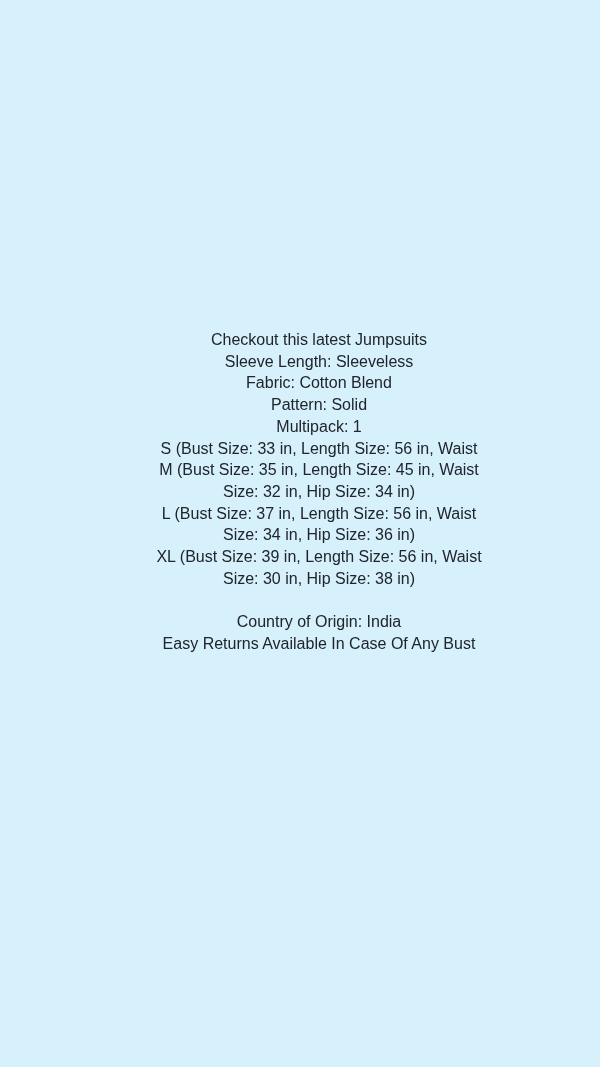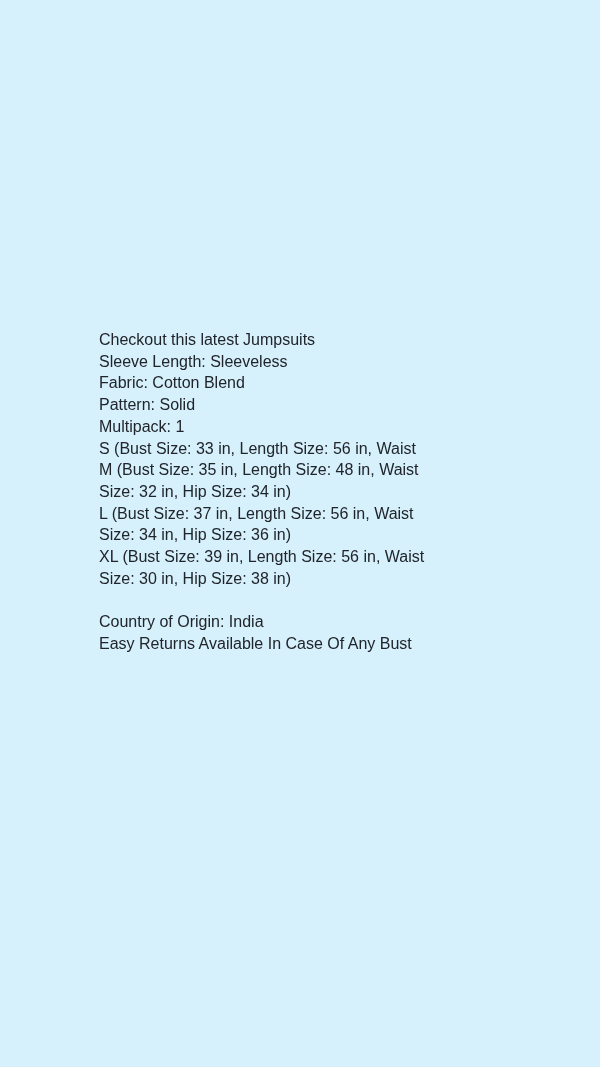--- a/index.html
+++ b/index.html
@@ -16,41 +16,42 @@
   }
   .desc-block {
     position: absolute;
     left: 99px;
     top: 329px;
     width: 440px;
     font-size: 16px;
     line-height: 21.7px;
     color: #20252b;
     letter-spacing: 0;
+    text-align: center;
   }
   .line {
     white-space: pre;
     min-height: 21.7px;
   }
   .blank-line {
     height: 21.7px;
   }
 </style>
 </head>
 <body>
 
 <main>
   <section class="desc-block">
     <div class="line">Checkout this latest Jumpsuits</div>
     <div class="line">Sleeve Length: Sleeveless</div>
     <div class="line">Fabric: Cotton Blend</div>
     <div class="line">Pattern: Solid</div>
     <div class="line">Multipack: 1</div>
     <div class="line">S (Bust Size: 33 in, Length Size: 56 in, Waist</div>
-    <div class="line">M (Bust Size: 35 in, Length Size: 48 in, Waist</div>
+    <div class="line">M (Bust Size: 35 in, Length Size: 45 in, Waist</div>
     <div class="line">Size: 32 in, Hip Size: 34 in)</div>
     <div class="line">L (Bust Size: 37 in, Length Size: 56 in, Waist</div>
     <div class="line">Size: 34 in, Hip Size: 36 in)</div>
     <div class="line">XL (Bust Size: 39 in, Length Size: 56 in, Waist</div>
     <div class="line">Size: 30 in, Hip Size: 38 in)</div>
     <div class="blank-line"></div>
     <div class="line">Country of Origin: India</div>
     <div class="line">Easy Returns Available In Case Of Any Bust</div>
   </section>
 </main>

